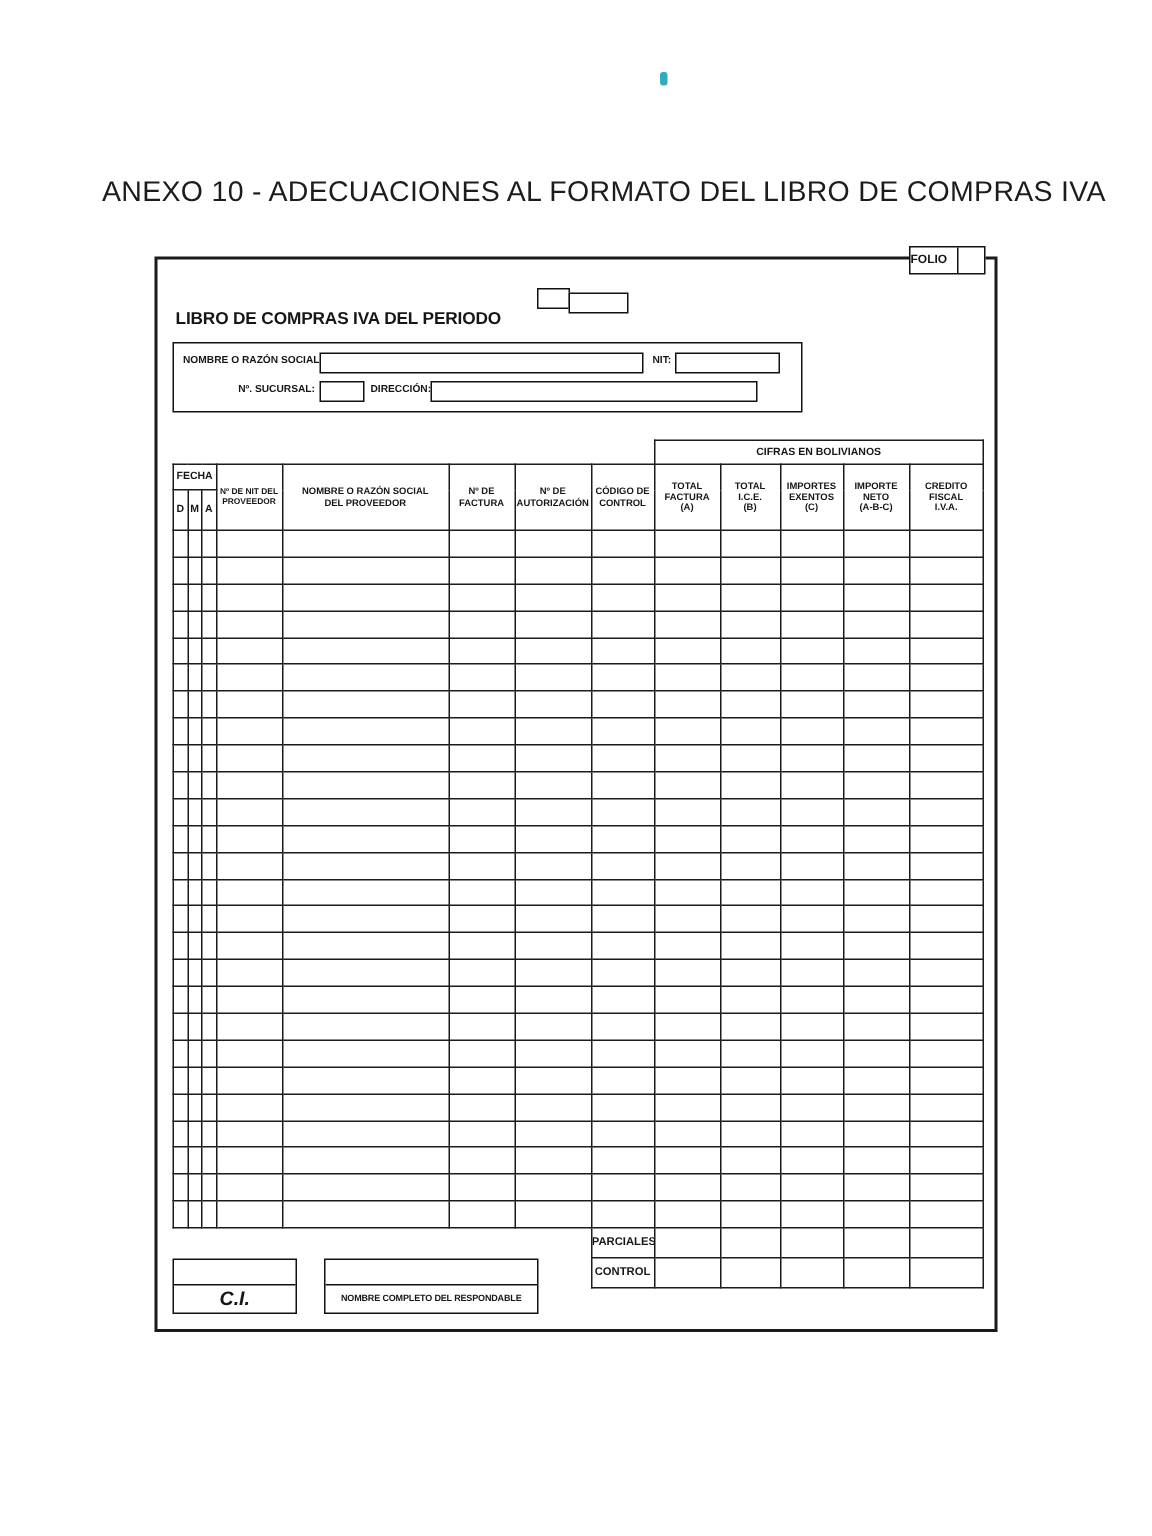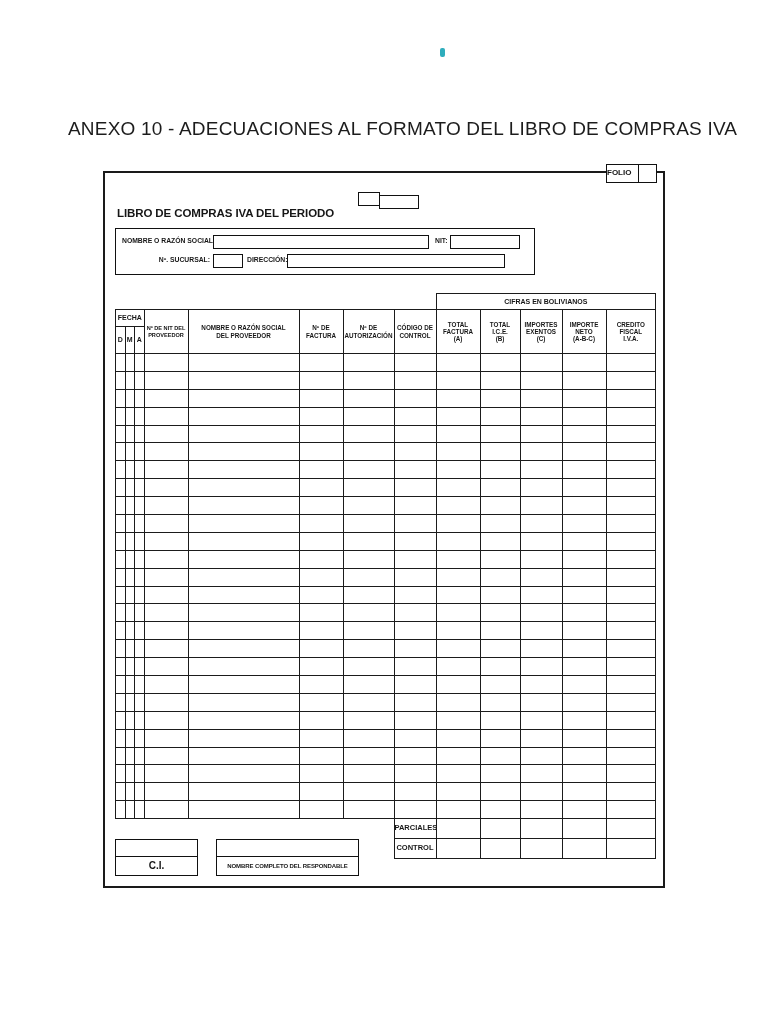--- a/index.html
+++ b/index.html
@@ -58,21 +58,21 @@
   tr.data-row td{height:16.9px;}
   tr.total-row td{height:19px;}
   td.total-label{font-size:7.5px;margin-left:32px;}
 
   
   .sig-box{border:1.6px solid #111;background:#fff;}
   .ci-box{left:115px;top:839px;width:81px;height:35px;}
   .name-box{left:216px;top:839px;width:141px;height:35px;}
   .sig-top{height:16px;border-bottom:1.6px solid #111;}
   .sig-label{display:flex;align-items:center;justify-content:center;height:17px;font-weight:bold;}
-  .ci-box .sig-label{font-size:10px;}
+  .ci-box .sig-label{font-size:13px;font-style:italic;}
   .name-box .sig-label{font-size:6px;letter-spacing:-.1px;}
 </style>
 </head>
 <body>
 
 <div class="abs teal-mark" style="background: rgb(47, 173, 188);"></div>
 
 <div class="abs page-title">ANEXO 10  - ADECUACIONES AL FORMATO DEL LIBRO DE COMPRAS IVA</div>
 
 <div class="abs form-frame"></div>

